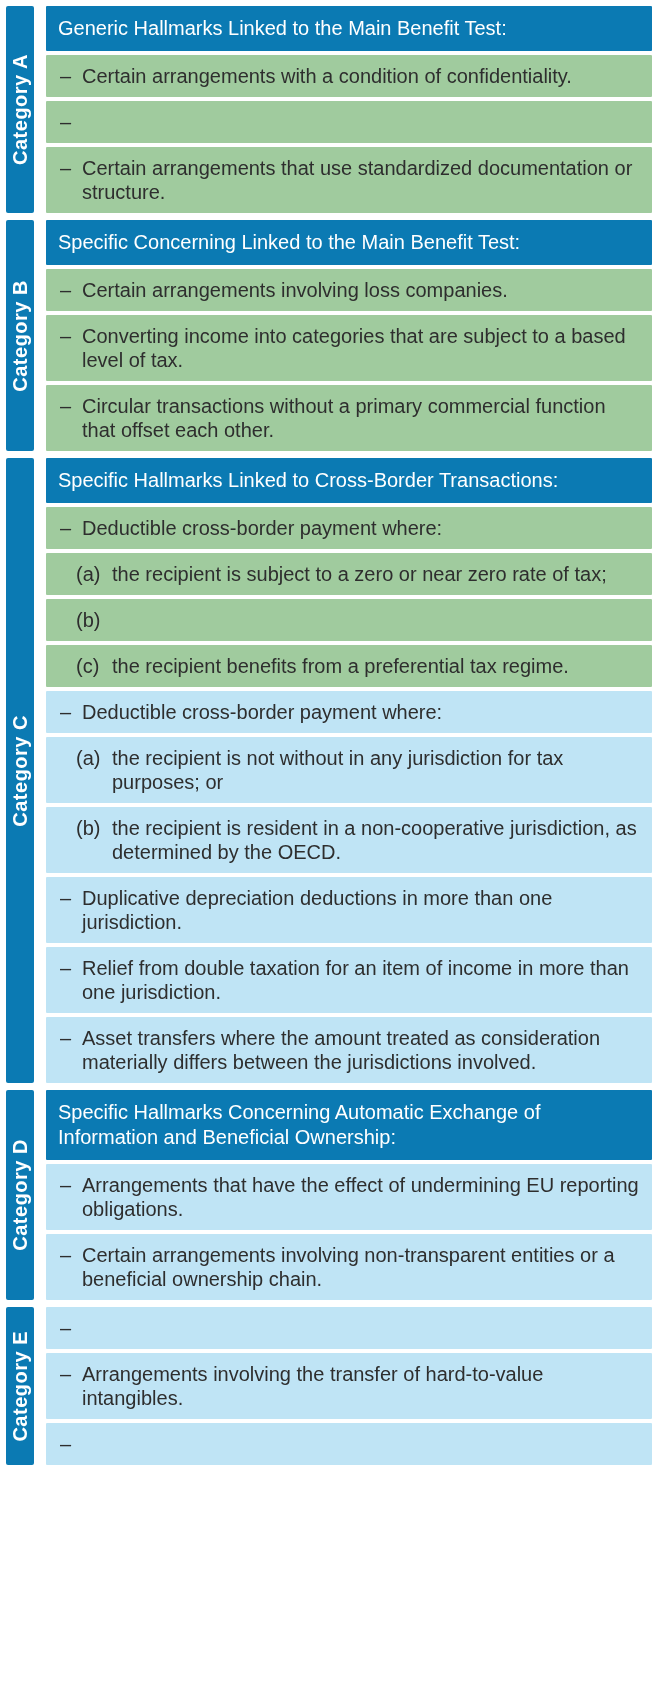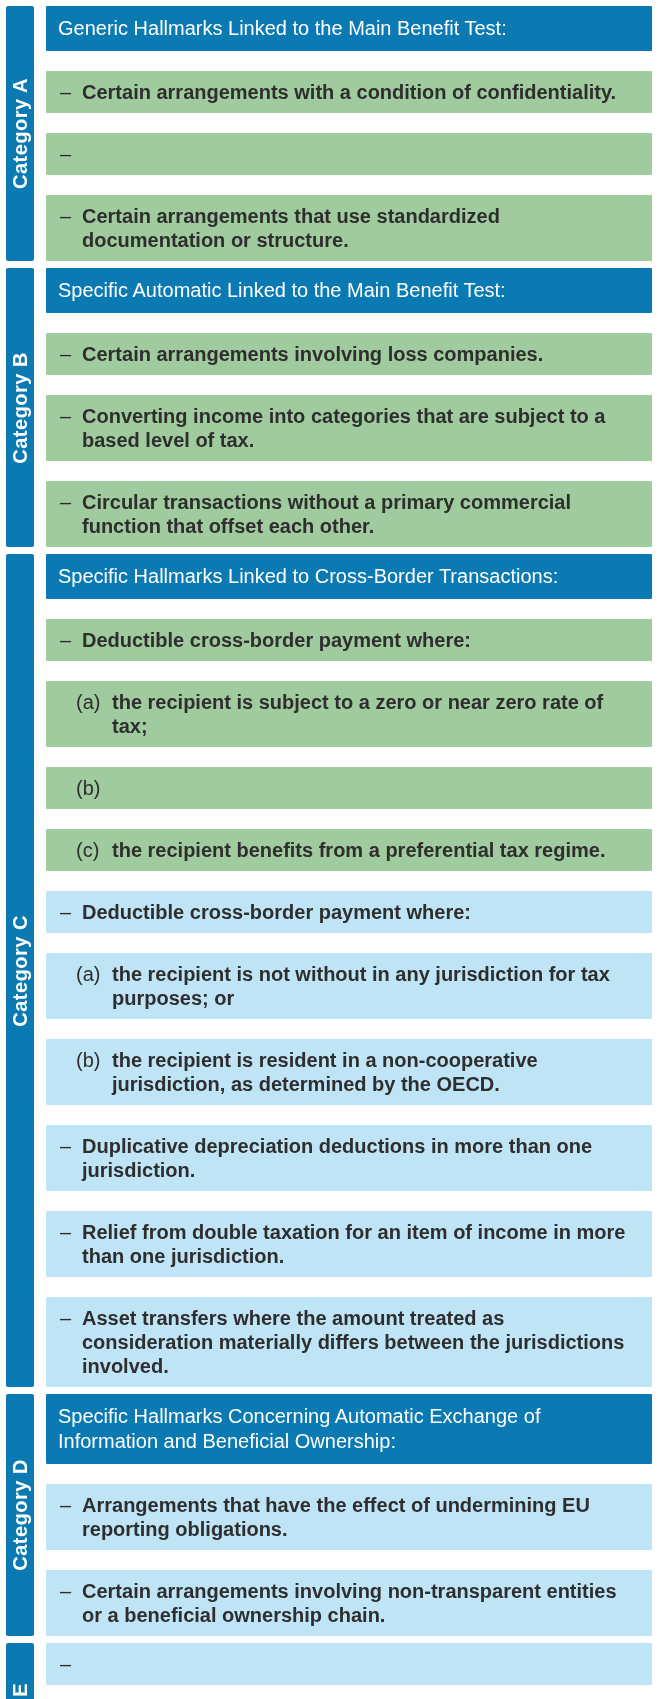--- a/index.html
+++ b/index.html
@@ -21,42 +21,42 @@
   }
   .catbar span {
     writing-mode: vertical-rl;
     transform: rotate(180deg);
     color: #ffffff;
     font-weight: bold;
     font-size: 20px;
     letter-spacing: 0.5px;
     white-space: nowrap;
   }
-  .content { flex: 1; min-width: 0; display: flex; flex-direction: column; gap: 20px; }
+  .content { flex: 1; min-width: 0; display: flex; flex-direction: column; gap: 4px; }
   .hdr {
     background: var(--blue, #0b7ab3);
     color: #ffffff;
     font-size: 20px;
     line-height: 25px;
     padding: 10px 12px;
     border-radius: 1px;
   }
   .item {
     display: flex;
     font-size: 20px;
     line-height: 24px;
     padding: 9px 12px 9px 14px;
     border-radius: 1px;
   }
   .item.green { background: var(--green, #a0cb9e); }
   .item.blue  { background: var(--lightblue, #bfe4f5); }
   .item .marker { flex: 0 0 22px; }
   .item.sub { padding-left: 30px; }
   .item.sub .marker { flex: 0 0 36px; }
-  .item .txt { flex: 1; min-width: 0; font-weight: bold; }
+  .item .txt { flex: 1; min-width: 0; }
 </style>
 </head>
 <body>
 
 <div class="wrap">
 
   <div class="section">
     <div class="catbar">
       <span>Category A</span>
     </div>
@@ -74,21 +74,21 @@
         <div class="txt">Certain arrangements that use standardized documentation or structure.</div>
       </div>
     </div>
   </div>
 
   <div class="section">
     <div class="catbar">
       <span>Category B</span>
     </div>
     <div class="content">
-      <div class="hdr">Specific Automatic Linked to the Main Benefit Test:</div>
+      <div class="hdr">Specific Concerning Linked to the Main Benefit Test:</div>
       <div class="item green">
         <span class="marker">–</span>
         <div class="txt">Certain arrangements involving loss companies.</div>
       </div>
       <div class="item green">
         <span class="marker">–</span>
         <div class="txt">Converting income into categories that are subject to a based level of tax.</div>
       </div>
       <div class="item green">
         <span class="marker">–</span>

